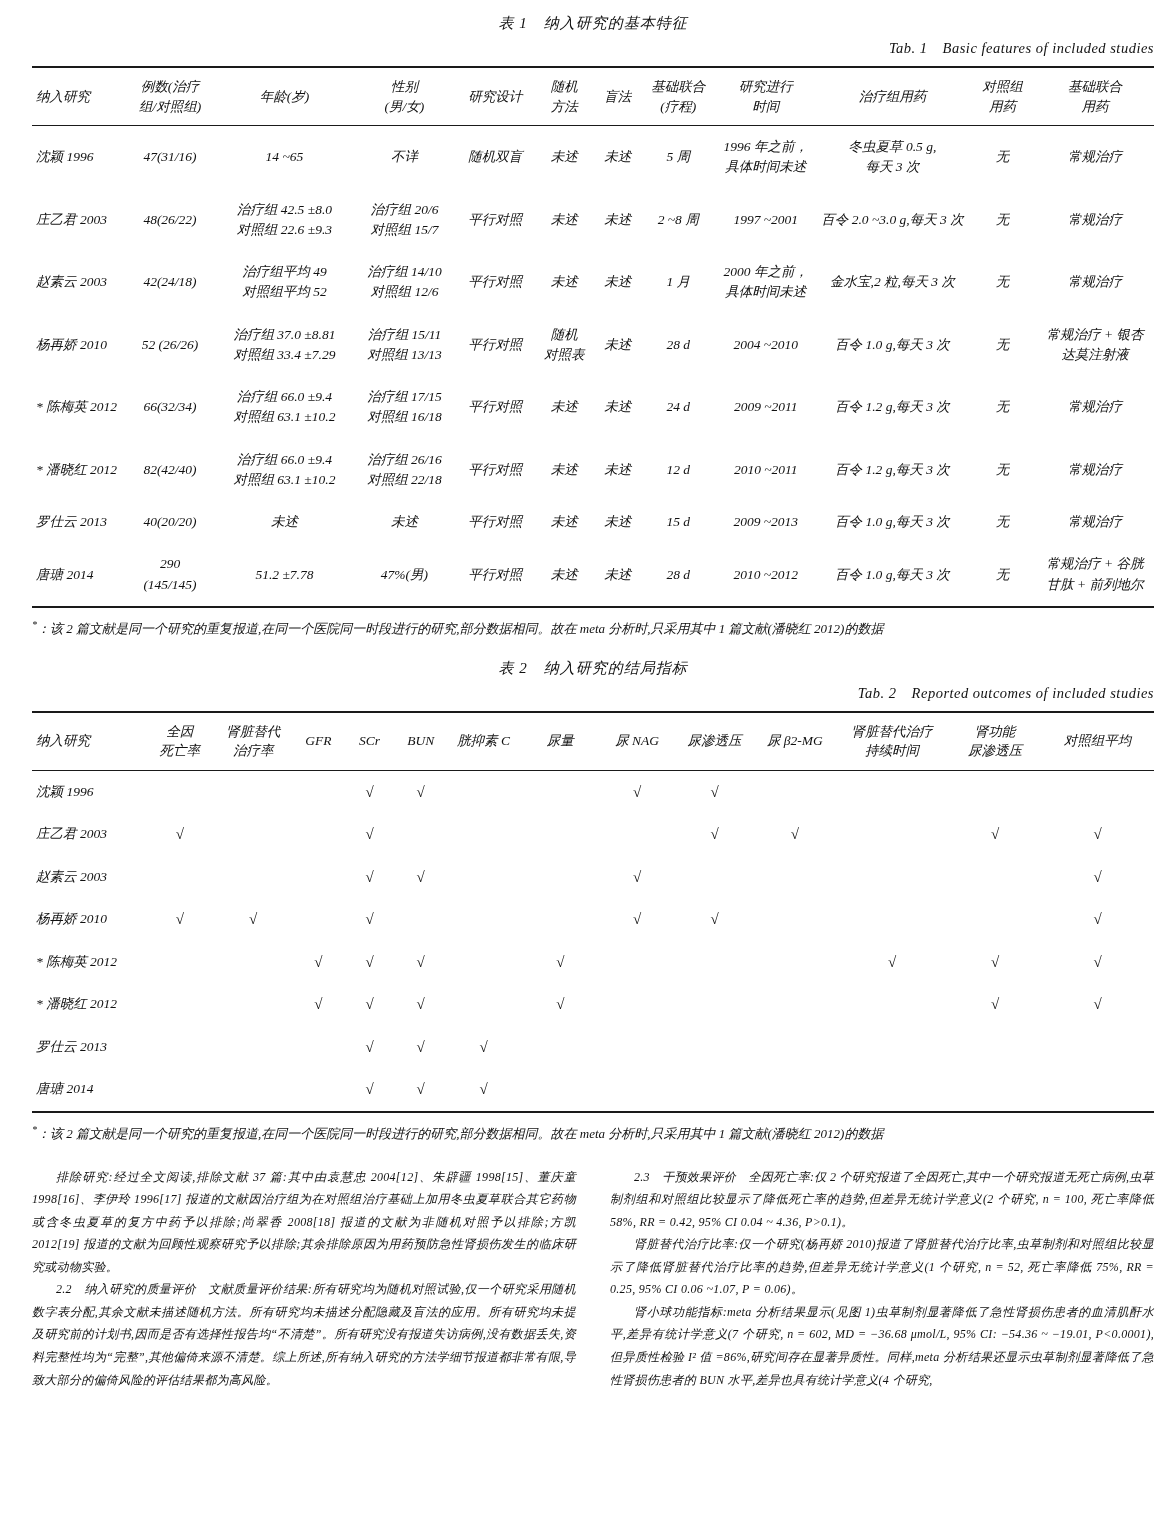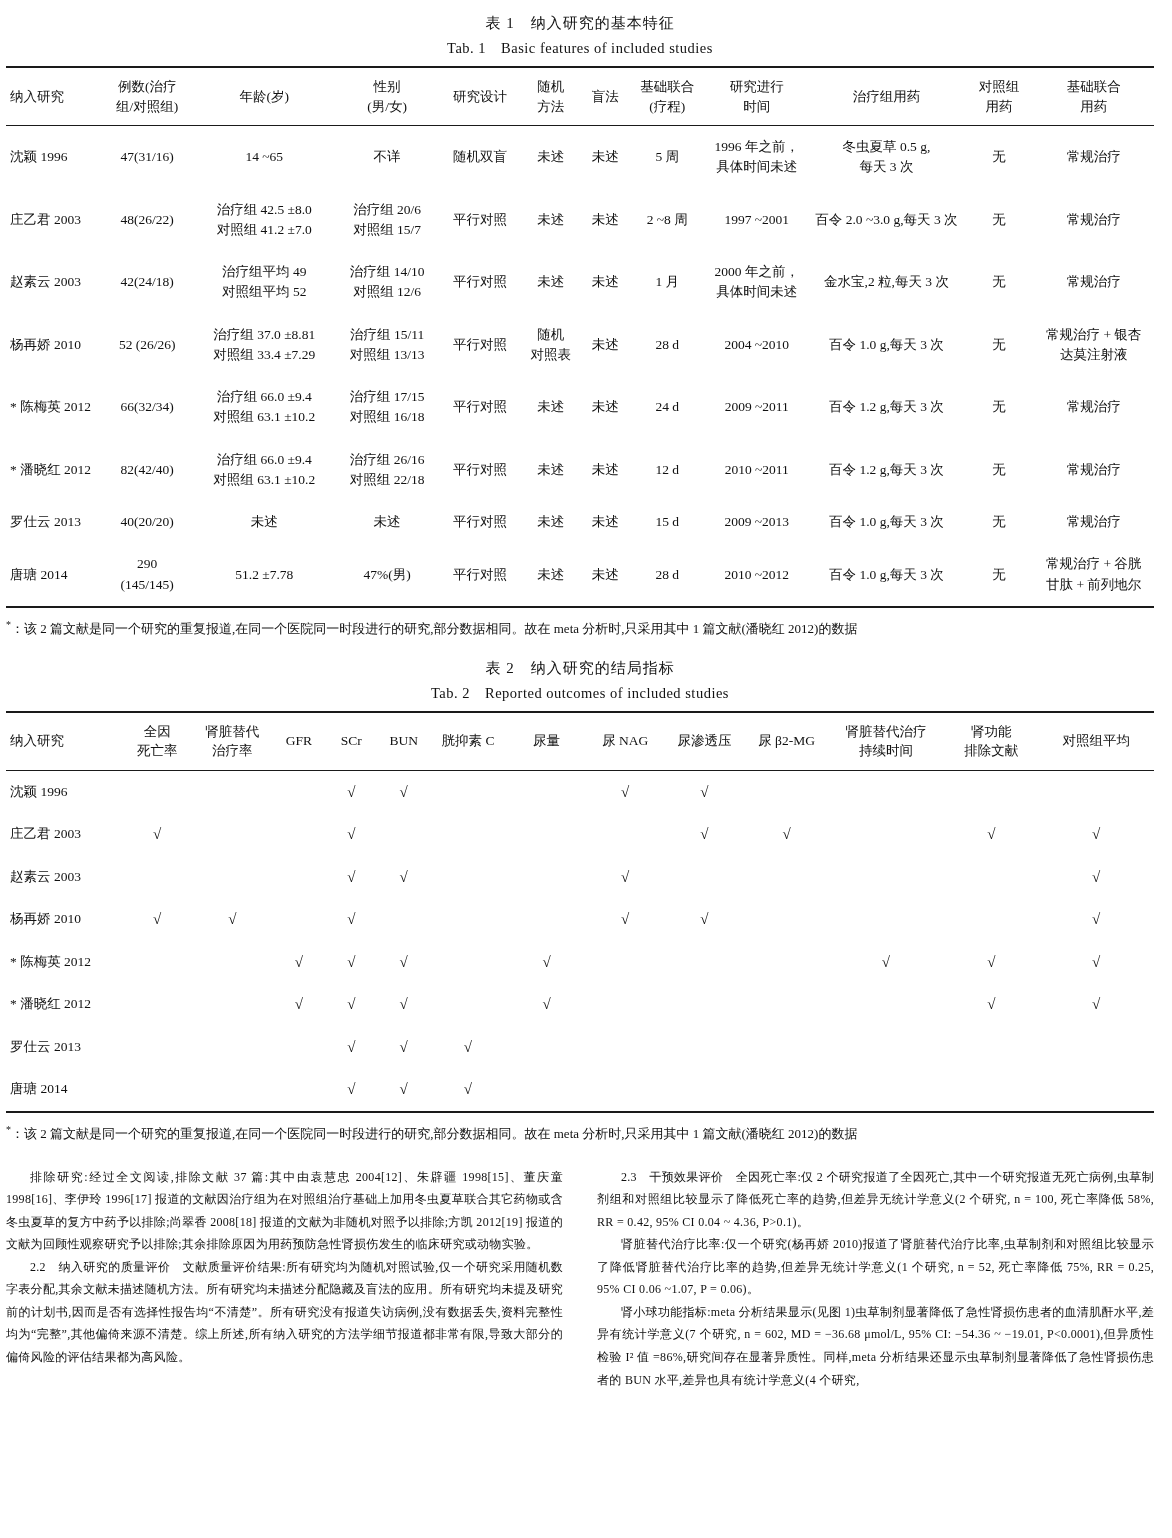--- a/index.html
+++ b/index.html
@@ -2,24 +2,24 @@
 <html><head>
 <meta charset="utf-8">
 <style>
   * { margin:0; padding:0; box-sizing:border-box; }
   html,body { background:#ffffff; }
   body {
     width:1172px; height:1538px; overflow:hidden;
     font-family:"Liberation Serif","DejaVu Serif",serif;
     color:#111;
   }
-  .page { width:1172px; height:1321px; padding:14px 18px 0 6px; }
+  .page { width:1172px; height:1321px; padding:14px 18px 0 32px;font-style:italic; }
 
   .tbl-title { text-align:center; font-size:15px; letter-spacing:1px; }
-  .tbl-title.en { font-size:14.5px; letter-spacing:0.5px; margin-top:6px; margin-bottom:8px; }
+  .tbl-title.en { font-size:14.5px; letter-spacing:0.5px; margin-top:6px; margin-bottom:8px;text-align:right; }
 
   table.paper-table {
     width:100%; border-collapse:collapse; table-layout:fixed;
     border-top:2.2px solid #1a1a1a; border-bottom:2.2px solid #1a1a1a;
   }
   table.paper-table th {
     font-weight:normal; font-size:13.5px; padding:9px 2px;
     border-bottom:1.2px solid #1a1a1a; white-space:pre-line; line-height:1.45;
     vertical-align:middle; text-align:center;
   }
@@ -103,21 +103,21 @@
 具体时间未述</td>
           <td>冬虫夏草 0.5 g,
 每天 3 次</td>
           <td>无</td>
           <td>常规治疗</td>
         </tr>
         <tr>
           <td>庄乙君 2003</td>
           <td>48(26/22)</td>
           <td>治疗组 42.5 ±8.0
-对照组 41.2 ±7.0</td>
+对照组 22.6 ±9.3</td>
           <td>治疗组 20/6
 对照组 15/7</td>
           <td>平行对照</td>
           <td>未述</td>
           <td>未述</td>
           <td>2 ~8 周</td>
           <td>1997 ~2001</td>
           <td>百令 2.0 ~3.0 g,每天 3 次</td>
           <td>无</td>
           <td>常规治疗</td>
@@ -255,21 +255,21 @@
           <th>SCr</th>
           <th>BUN</th>
           <th>胱抑素 C</th>
           <th>尿量</th>
           <th>尿 NAG</th>
           <th>尿渗透压</th>
           <th>尿 β2-MG</th>
           <th>肾脏替代治疗
 持续时间</th>
           <th>肾功能
-排除文献</th>
+尿渗透压</th>
           <th>对照组平均</th>
         </tr>
       </thead>
       <tbody>
         <tr>
           <td>沈颖 1996</td>
           <td></td>
           <td></td>
           <td></td>
           <td><span class="check">√</span></td>

